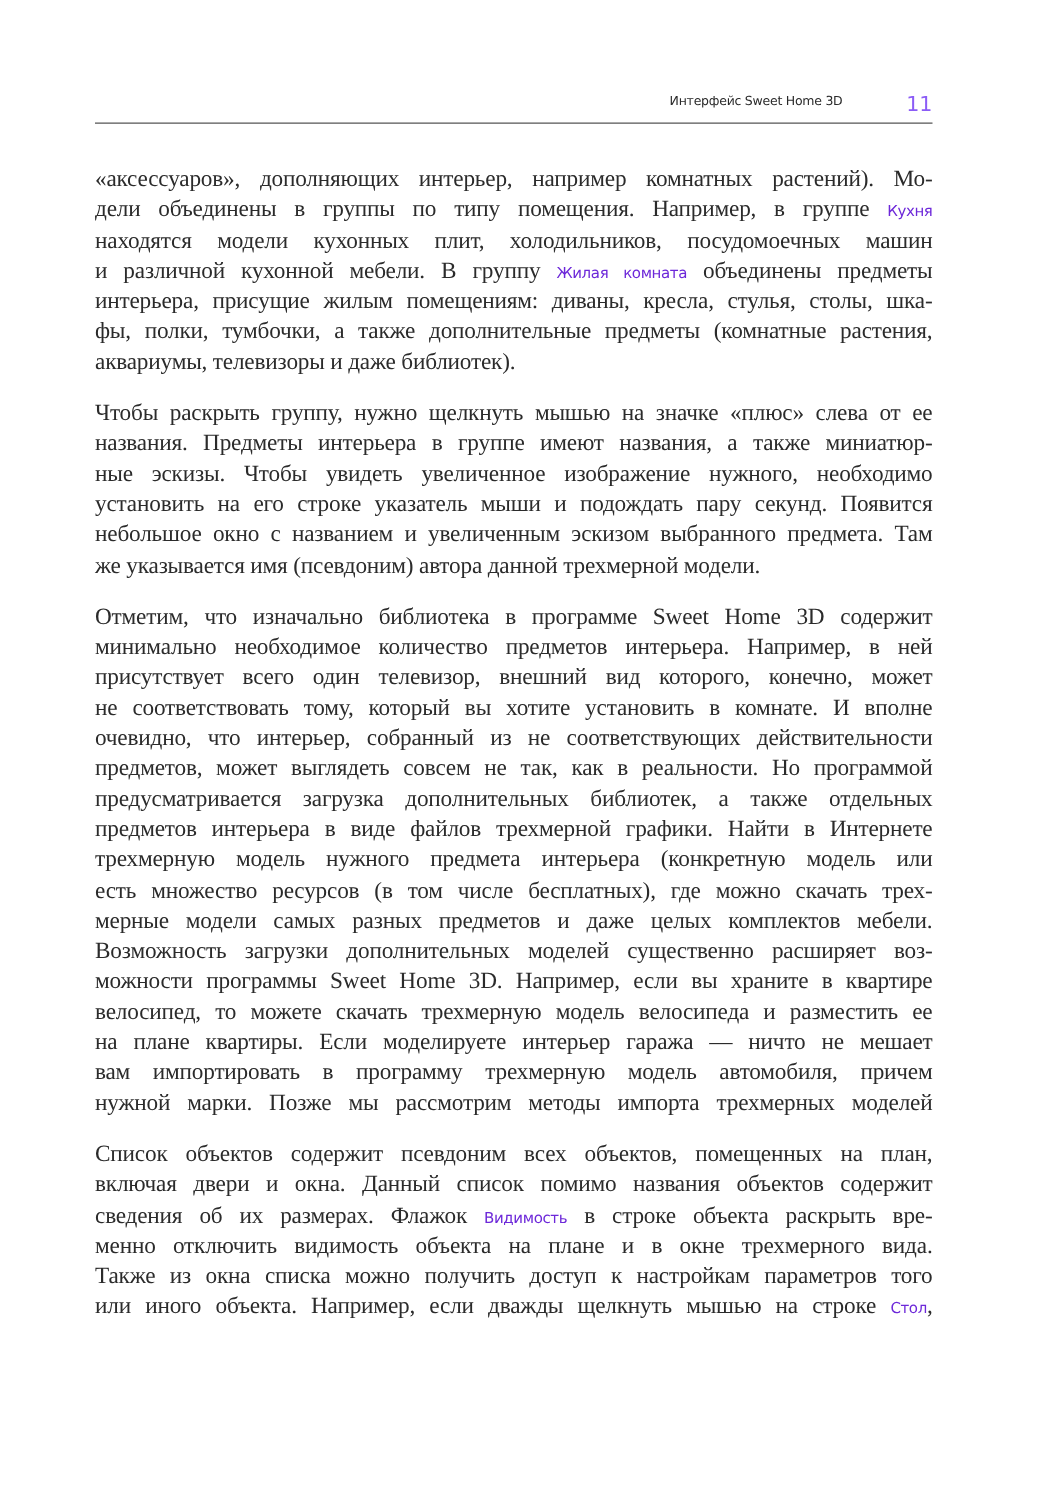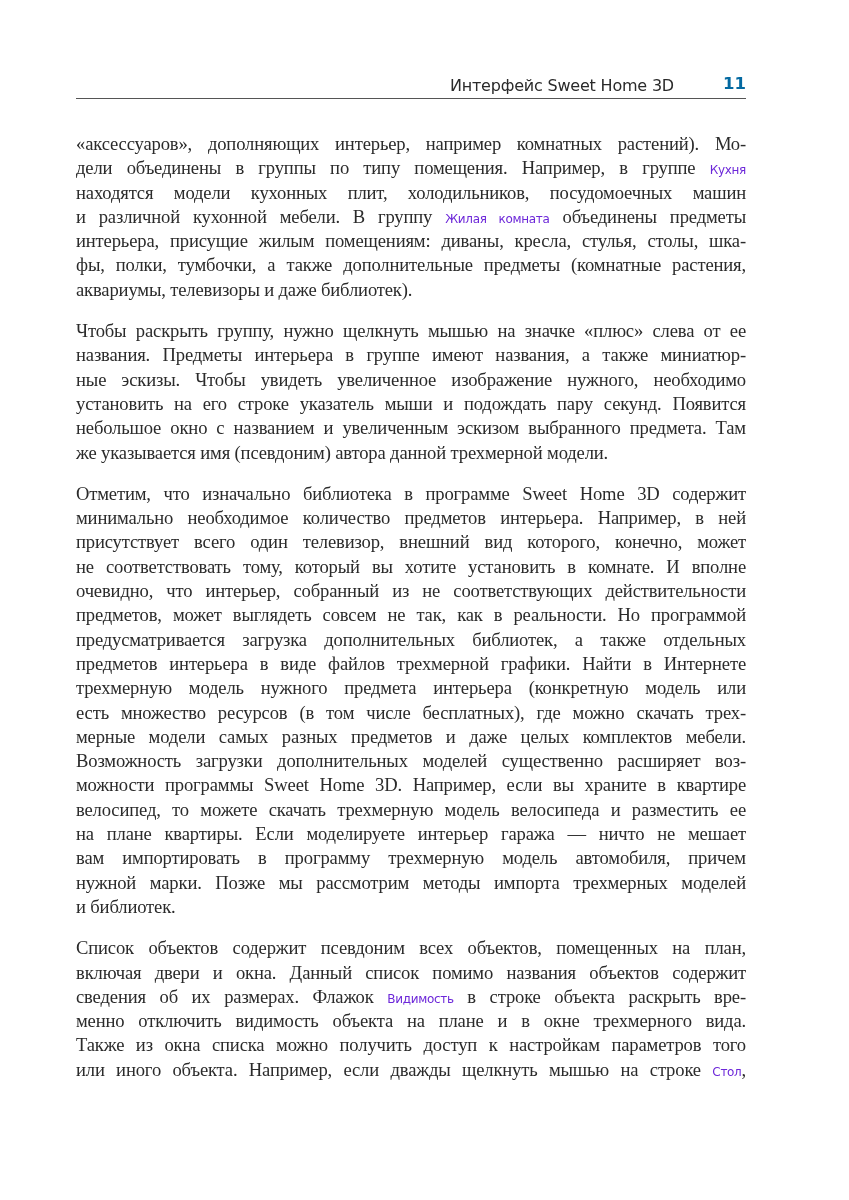--- a/index.html
+++ b/index.html
@@ -4,26 +4,26 @@
   <style>
     html, body { margin: 0; padding: 0; background: #ffffff; }
     body { width: 849px; height: 1200px; position: relative; overflow: hidden; }
     .page { position: absolute; left: 0; top: 0; width: 849px; height: 1200px; background: #fff; }
     .running-header {
       position: absolute; left: 76px; top: 74px; width: 670px; height: 24px;
       border-bottom: 1.5px solid #555;
     }
     .header-title {
       position: absolute; right: 72px; top: 2px;
-      font-family: "DejaVu Sans", sans-serif; font-size: 16px; color: #2a2a2a;
+      font-family: "DejaVu Sans", sans-serif; font-size: 10px; color: #2a2a2a;
       letter-spacing: -0.2px;
     }
     .page-number {
       position: absolute; right: 0; top: 0;
-      font-family: "DejaVu Sans", sans-serif; font-weight: bold; font-size: 16.5px; color: #0369a1;
+      font-family: "DejaVu Sans", sans-serif; font-weight: normal; font-size: 16.5px; color: #8b5cf6;
     }
     .body-text {
       position: absolute; left: 76px; top: 132px; width: 670px;
       font-family: "Liberation Serif", serif; font-size: 18.6px; color: #2b2b2b;
       letter-spacing: -0.15px;
     }
     .para { margin: 0 0 17px 0; }
     .line {
       display: block; height: 24.3px; line-height: 24.3px;
       text-align: justify; text-align-last: justify; white-space: nowrap; overflow: visible;
@@ -72,21 +72,20 @@
         <span class="line"><span class="seg">предметов интерьера в виде файлов трехмерной графики. Найти в Интернете</span></span>
         <span class="line"><span class="seg">трехмерную модель нужного предмета интерьера (конкретную модель или</span></span>
         <span class="line"><span class="seg">есть множество ресурсов (в том числе бесплатных), где можно скачать трех-</span></span>
         <span class="line"><span class="seg">мерные модели самых разных предметов и даже целых комплектов мебели.</span></span>
         <span class="line"><span class="seg">Возможность загрузки дополнительных моделей существенно расширяет воз-</span></span>
         <span class="line"><span class="seg">можности программы Sweet Home 3D. Например, если вы храните в квартире</span></span>
         <span class="line"><span class="seg">велосипед, то можете скачать трехмерную модель велосипеда и разместить ее</span></span>
         <span class="line"><span class="seg">на плане квартиры. Если моделируете интерьер гаража — ничто не мешает</span></span>
         <span class="line"><span class="seg">вам импортировать в программу трехмерную модель автомобиля, причем</span></span>
         <span class="line"><span class="seg">нужной марки. Позже мы рассмотрим методы импорта трехмерных моделей</span></span>
-        <span class="line last"><span class="seg">и библиотек.</span></span>
       </div>
       <div class="para">
         <span class="line"><span class="seg">Список объектов содержит псевдоним всех объектов, помещенных на план,</span></span>
         <span class="line"><span class="seg">включая двери и окна. Данный список помимо названия объектов содержит</span></span>
         <span class="line"><span class="seg">сведения об их размерах. Флажок </span><span class="ui-term">Видимость</span><span class="seg"> в строке объекта раскрыть вре-</span></span>
         <span class="line"><span class="seg">менно отключить видимость объекта на плане и в окне трехмерного вида.</span></span>
         <span class="line"><span class="seg">Также из окна списка можно получить доступ к настройкам параметров того</span></span>
         <span class="line"><span class="seg">или иного объекта. Например, если дважды щелкнуть мышью на строке </span><span class="ui-term">Стол</span><span class="seg">,</span></span>
       </div>
     </div>

